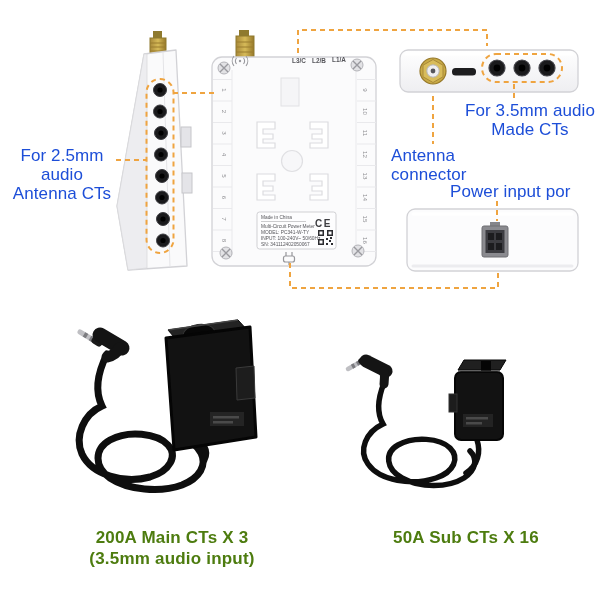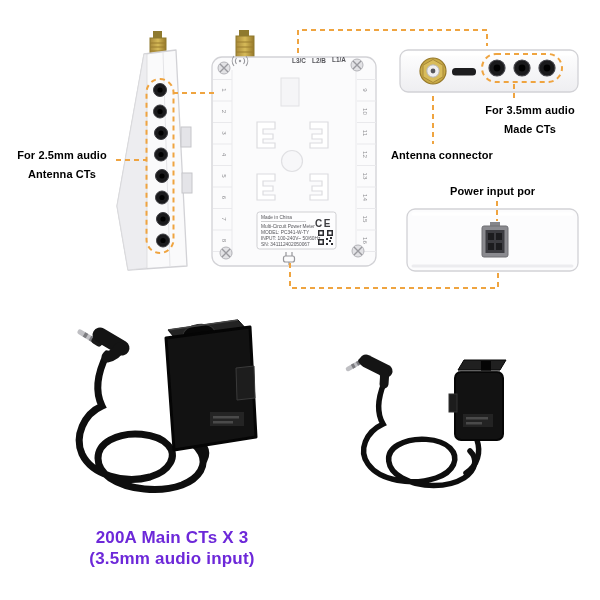--- a/index.html
+++ b/index.html
@@ -2,26 +2,26 @@
 <html><head>
 <meta charset="utf-8">
 <style>
   html,body{margin:0;padding:0;background:#ffffff;}
   #stage{
     position:relative;width:600px;height:600px;background:#ffffff;overflow:hidden;
     font-family:"Liberation Sans", sans-serif;
   }
   #gfx{position:absolute;left:0;top:0;}
   .callout{
-    position:absolute;color:#000000;font-weight:700;font-size:11px;line-height:19px;
+    position:absolute;color:#1d4ed8;font-weight:400;font-size:17px;line-height:19px;
     text-align:center;letter-spacing:.1px;
   }
   .callout.left-align{text-align:left;}
   .product-label{
-    position:absolute;color:#6d28d9;font-weight:600;font-size:17px;line-height:21px;
+    position:absolute;color:#4d7c0f;font-weight:600;font-size:17px;line-height:21px;
     text-align:center;letter-spacing:.2px;
   }
 </style>
 </head>
 <body>
 <div id="stage">
 
 <svg id="gfx" width="600" height="600" viewBox="0 0 600 600">
   <defs>
     <linearGradient id="devGrad" x1="0" y1="0" x2="0" y2="1">
@@ -315,15 +315,16 @@
 <div class="callout left-align" style="left:391px;top:146px;width:140px;">
   <div>Antenna connector</div>
 </div>
 
 <div class="product-label" style="left:42px;top:527px;width:260px;">
   <div>200A Main CTs X 3</div>
   <div>(3.5mm audio input)</div>
 </div>
 
 <div class="product-label" style="left:336px;top:527px;width:260px;">
+  <div>50A Sub CTs X 16</div>
 </div>
 
 </div>
 
 </body></html>

